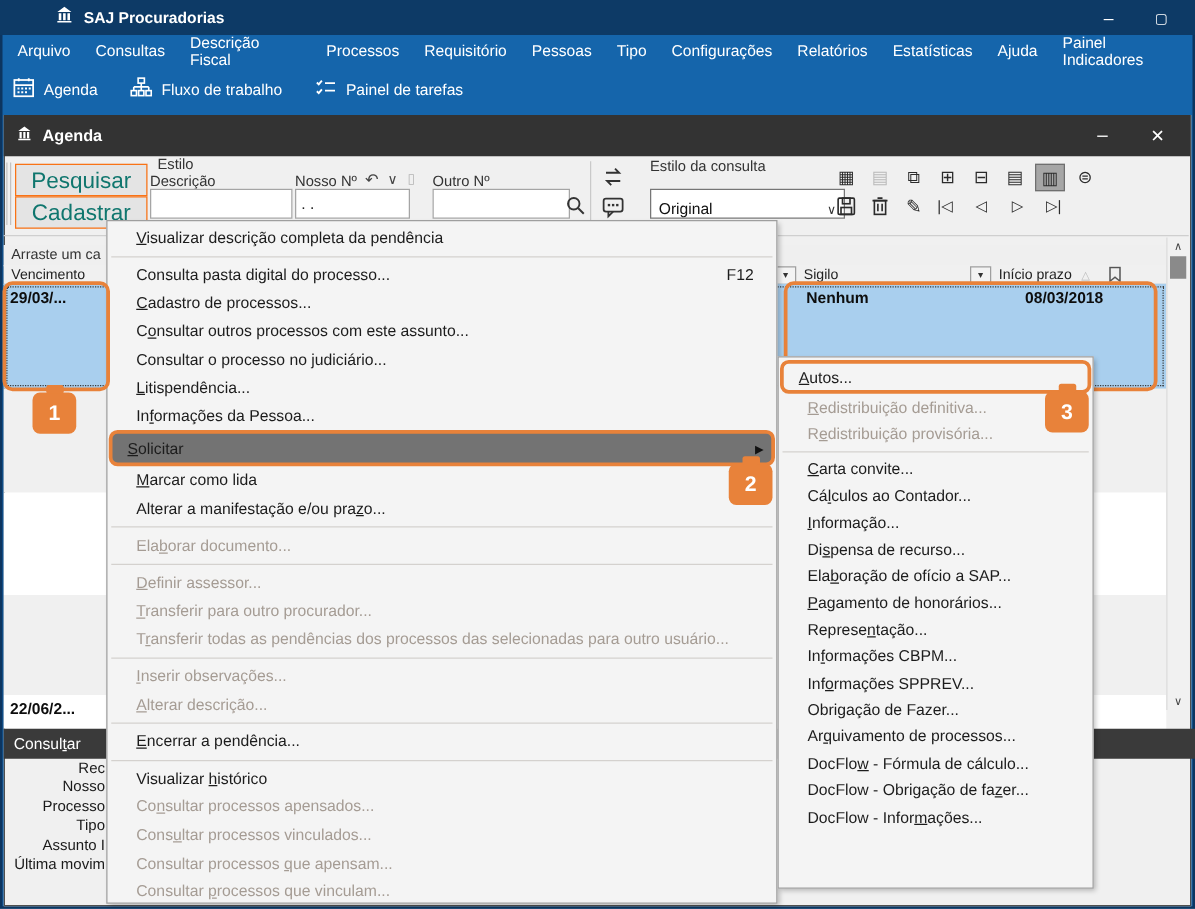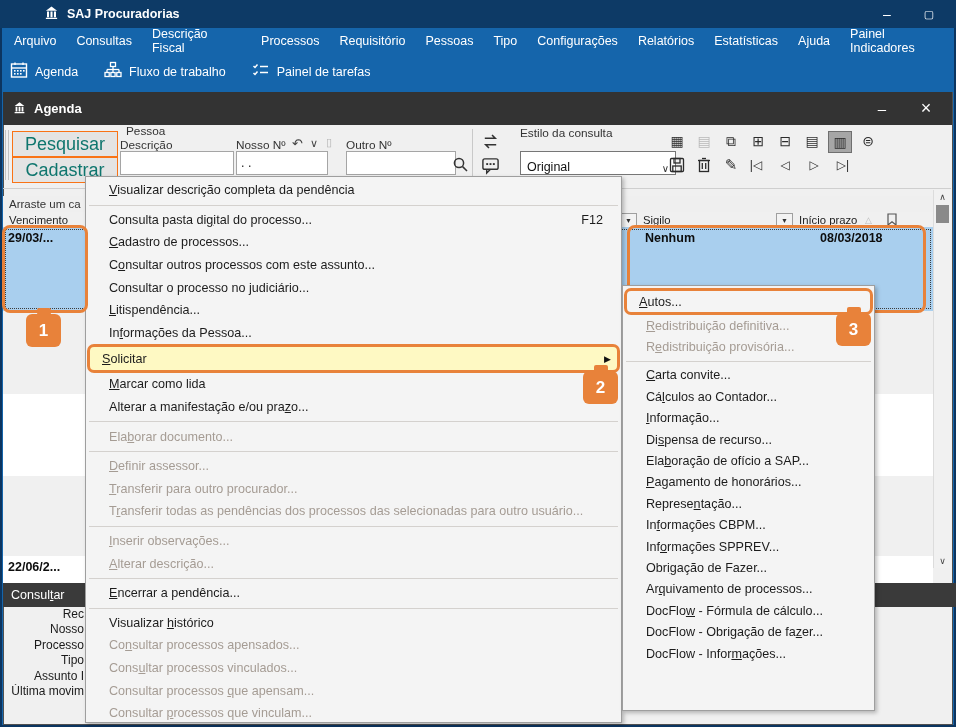--- a/index.html
+++ b/index.html
@@ -54,21 +54,21 @@
   .dlabels{position:absolute;left:0;top:607px;width:84px;z-index:2;}
   .dlab{height:15.4px;font-size:12px;color:#1a1a1a;text-align:right;white-space:nowrap;overflow:hidden;}
   
   .menu{position:absolute;background:#f4f4f4;border:1px solid #9e9e9e;box-shadow:2px 2px 4px rgba(0,0,0,.25);
         padding:2px 0;overflow:hidden;}
   #context-menu{left:85px;top:176px;width:535px;height:541px;z-index:10;}
   #sub-menu{left:622px;top:285px;width:251px;height:420px;z-index:11;}
   .mitem{height:22.6px;display:flex;align-items:center;padding:0 6px 0 23px;font-size:12.6px;color:#1c1c1c;white-space:nowrap;}
   #sub-menu .mitem{height:21.4px;}
   .mitem.dis{color:#a59c94;}
-  .mitem.hl{background:#fef9c3;}
+  .mitem.hl{background:#737373;}
   .mitem.frame{border:3px solid #e8823a;border-radius:7px;height:29px;margin:0 1px;padding-left:12px;position:relative;box-sizing:border-box;}
   #sub-menu .mitem.frame{height:27px;}
   .msep{height:1px;background:#d4d1ce;margin:3px 3px;}
   .msc{margin-left:auto;padding-right:12px;font-size:12.6px;}
   .marrow{margin-left:auto;font-size:9px;color:#111;}
   
   .orect{position:absolute;border:3px solid #e8823a;border-radius:8px;}
   .badge{width:35px;height:33px;background:#e8823a;border-radius:6px;color:#fff;font-weight:bold;font-size:17px;
          display:flex;align-items:center;justify-content:center;position:absolute;z-index:13;}
   .badge::before{content:"";position:absolute;top:-6px;left:50%;margin-left:-7px;width:14px;height:7px;background:#e8823a;border-radius:2px;}
@@ -170,21 +170,21 @@
     <div class="iwbtn">–</div>
     <div class="iwbtn" style="font-size:18px;margin-right:4px">×</div>
   </div>
 
   <div class="abs" style="left:5px;top:130px;width:1px;height:50px;background:#c2c2c2;z-index:3"></div>
   <div class="abs" style="left:8px;top:130px;width:1px;height:50px;background:#c2c2c2;z-index:3"></div>
 
   <div class="btn" style="left:12px;top:131px;width:104px;height:24px">Pesquisar</div>
   <div class="btn" style="left:12px;top:157px;width:104px;height:24px">Cadastrar</div>
 
-  <div class="flabel" style="left:126px;top:124px">Pessoa</div>
+  <div class="flabel" style="left:126px;top:124px">Estilo</div>
   <div class="flabel" style="left:120px;top:138px">Descrição</div>
   <div class="inp" style="left:120px;top:151px;width:104px;height:22px"></div>
 
   <div class="flabel" style="left:236px;top:138px">Nosso Nº</div>
   <div class="flabel" style="left:292px;top:136px;font-size:13px;color:#444">↶</div>
   <div class="flabel" style="left:310px;top:137px;font-size:11px;color:#444">∨</div>
   <div class="flabel" style="left:326px;top:136px;font-size:11px;color:#b5b5b5">▯</div>
   <div class="inp" style="left:236px;top:151px;width:82px;height:22px">. .</div>
 
   <div class="flabel" style="left:346px;top:138px">Outro Nº</div>

